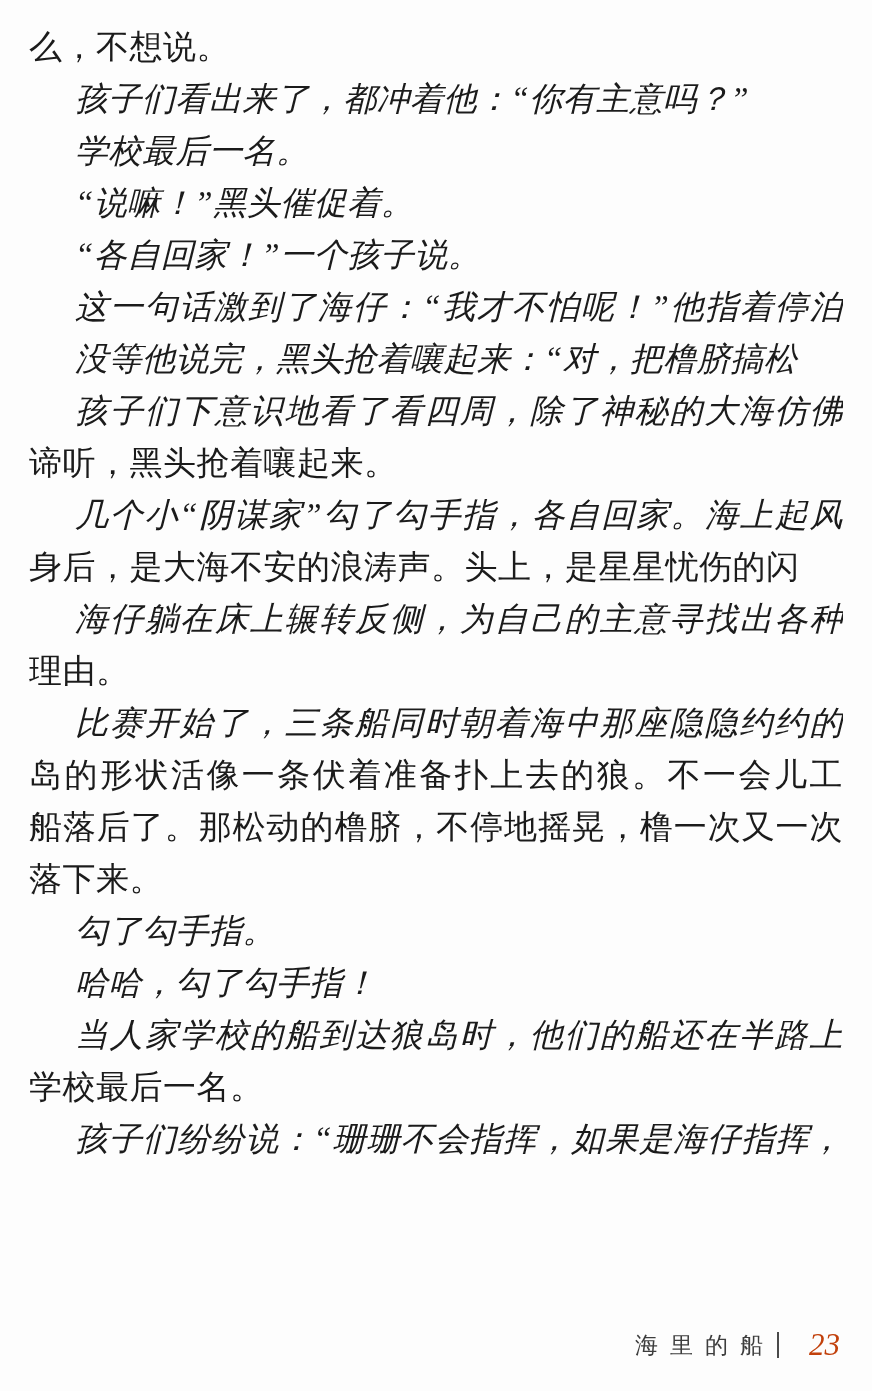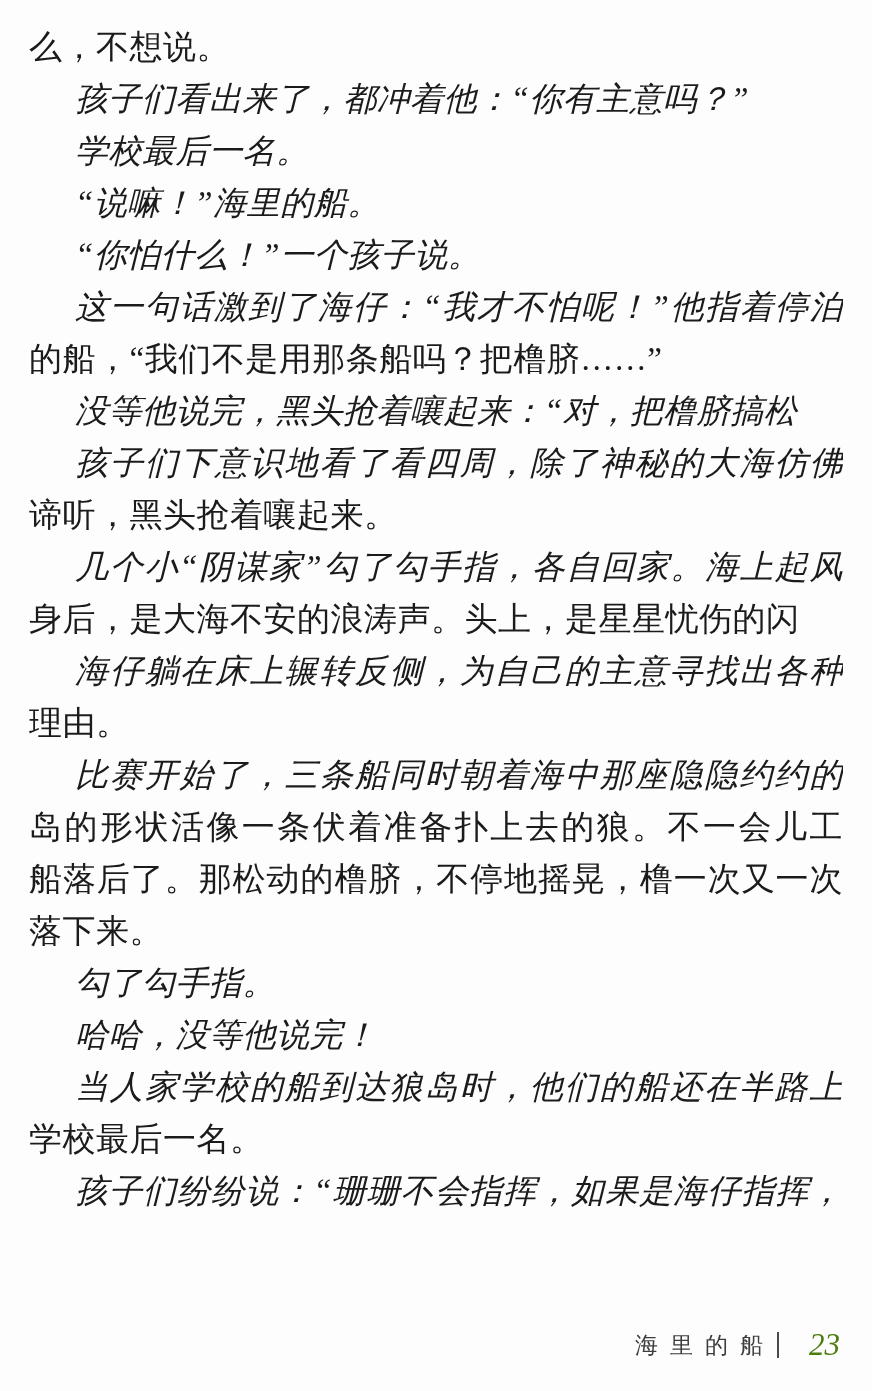--- a/index.html
+++ b/index.html
@@ -58,49 +58,48 @@
   .footer-bar {
     display: inline-block;
     width: 2px;
     height: 26px;
     background: #4a4a4a;
     margin: 0 30px 0 2px;
   }
   .footer-num {
     font-size: 31px;
     font-style: italic;
-    color: #4d7c0f;
+    color: #c2410c;
     font-family: "Liberation Serif", "DejaVu Serif", serif;
   }
 </style>
 </head>
 <body>
 
 <div class="page">
   <div class="textblock">
     <div class="line">么，不想说。</div>
     <div class="line indent">孩子们看出来了，都冲着他：“你有主意吗？”</div>
     <div class="line indent">学校最后一名。</div>
-    <div class="line indent">“说嘛！”海里的船。</div>
-    <div class="line indent">“你怕什么！”一个孩子说。</div>
+    <div class="line indent">“说嘛！”黑头催促着。</div>
+    <div class="line indent">“各自回家！”一个孩子说。</div>
     <div class="line indent fill">这一句话激到了海仔：“我才不怕呢！”他指着停泊在海湾里</div>
-    <div class="line">的船，“我们不是用那条船吗？把橹脐……”</div>
     <div class="line indent">没等他说完，黑头抢着嚷起来：“对，把橹脐搞松动！”</div>
     <div class="line indent fill">孩子们下意识地看了看四周，除了神秘的大海仿佛在静静地</div>
     <div class="line">谛听，黑头抢着嚷起来。</div>
     <div class="line indent fill">几个小“阴谋家”勾了勾手指，各自回家。海上起风了。他们</div>
     <div class="line">身后，是大海不安的浪涛声。头上，是星星忧伤的闪光。</div>
     <div class="line indent fill">海仔躺在床上辗转反侧，为自己的主意寻找出各种各样的</div>
     <div class="line">理由。</div>
     <div class="line indent fill">比赛开始了，三条船同时朝着海中那座隐隐约约的狼岛驶去。</div>
     <div class="line fill">岛的形状活像一条伏着准备扑上去的狼。不一会儿工夫，他们的</div>
     <div class="line fill">船落后了。那松动的橹脐，不停地摇晃，橹一次又一次地从上面滑</div>
     <div class="line">落下来。</div>
     <div class="line indent">勾了勾手指。</div>
-    <div class="line indent">哈哈，没等他说完！</div>
+    <div class="line indent">哈哈，勾了勾手指！</div>
     <div class="line indent fill">当人家学校的船到达狼岛时，他们的船还在半路上——他们</div>
     <div class="line">学校最后一名。</div>
     <div class="line indent fill">孩子们纷纷说：“珊珊不会指挥，如果是海仔指挥，哼，保证</div>
   </div>
 
   <div class="footer">
     <span class="footer-title">海里的船</span>
     <span class="footer-bar"></span>
     <span class="footer-num">23</span>
   </div>

